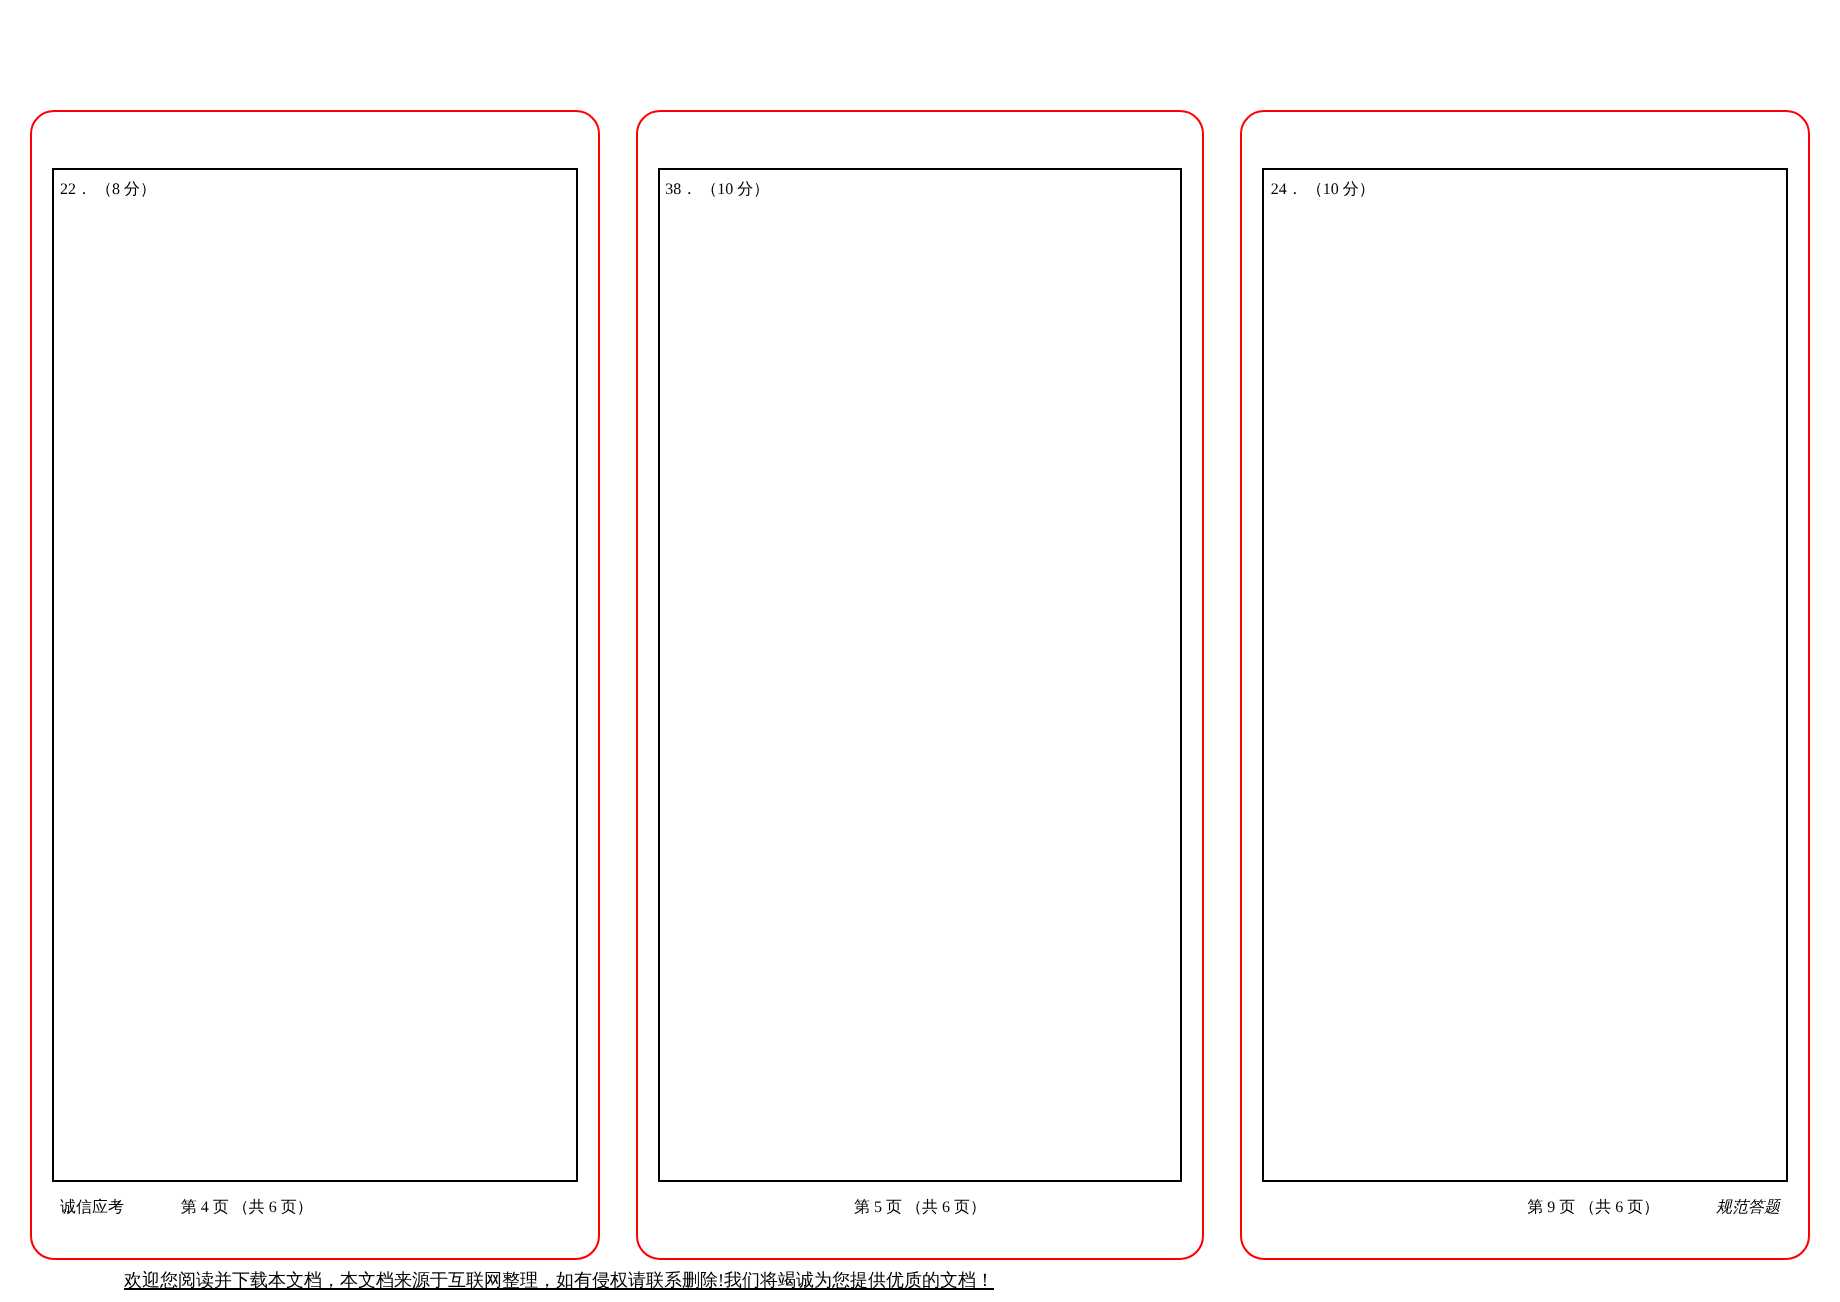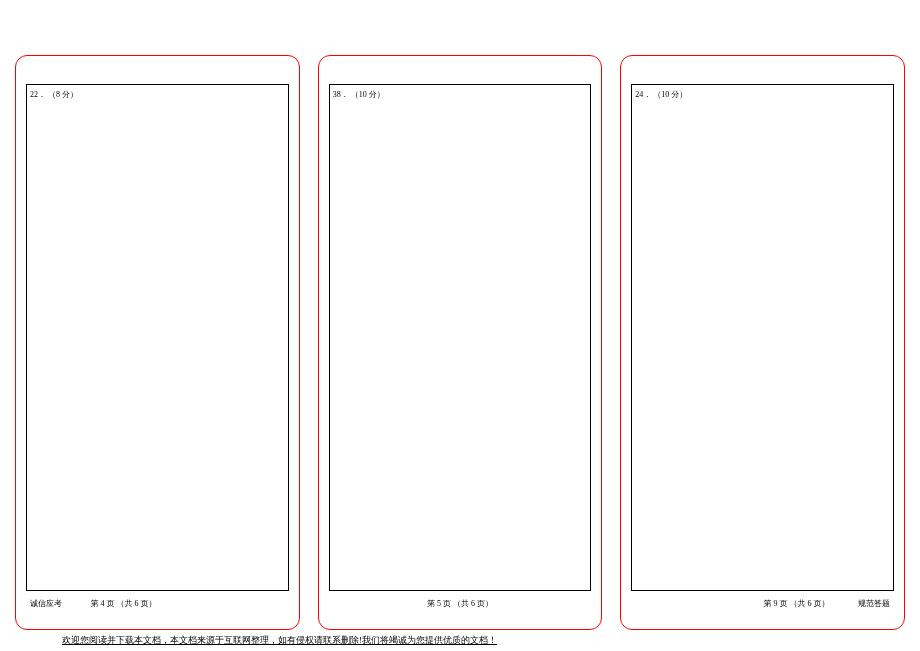--- a/index.html
+++ b/index.html
@@ -68,20 +68,21 @@
       text-align: left;
     }
     .footer-center {
       position: absolute;
       left: 50%;
       transform: translateX(-50%);
     }
     .footer-right {
       margin-left: auto;
       text-align: right;
+      font-style: italic;
     }
     .panel-1 .panel-footer .footer-center {
       left: 38%;
       margin-top: 22px;
     }
     .panel-3 .panel-footer .footer-center {
       left: 62%;
     }
     .disclaimer {
       position: absolute;

